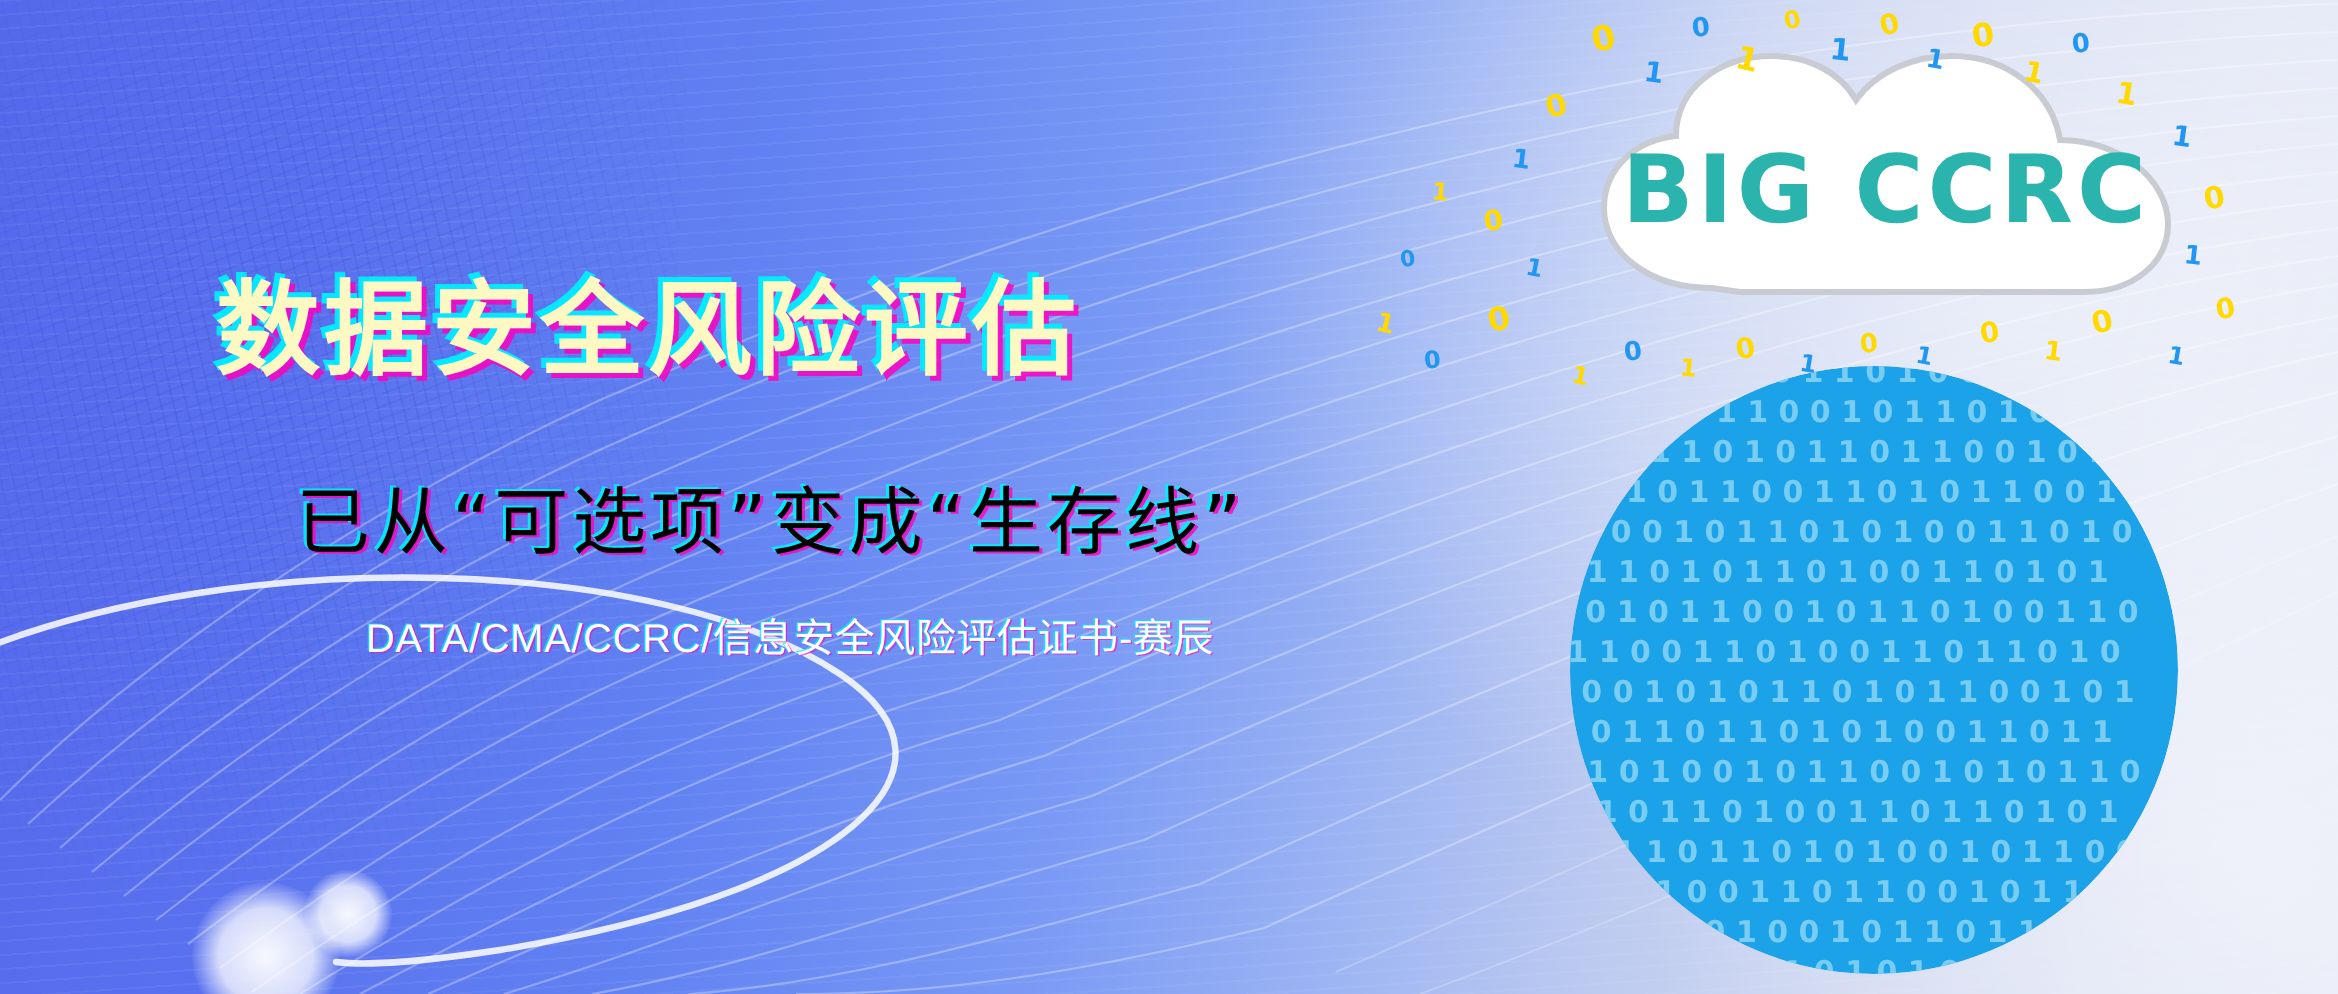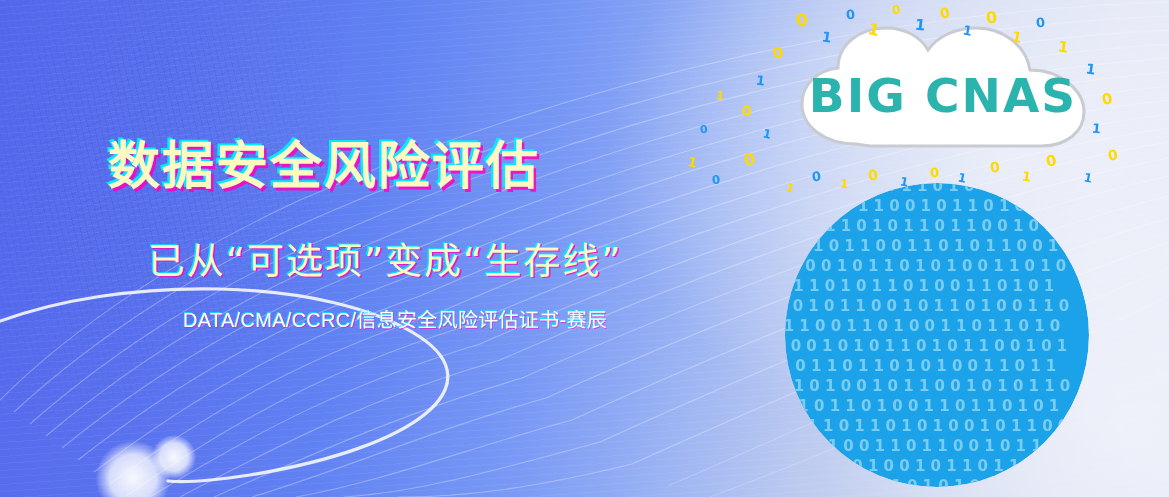--- a/index.html
+++ b/index.html
@@ -96,21 +96,21 @@
     text-align: right;
   }
   .subtitle{
     position:absolute;
     left:148px; top:243px;
     font-family:"DejaVu Sans","Liberation Sans",sans-serif;
     font-weight:normal;
     font-size:37px;
     line-height:1;
     letter-spacing:2px;
-    color:#fef9c3;
+    color:#000000;
     white-space:nowrap;
     text-shadow:
       -1.6px -1.2px 0 rgba(0,238,255,.9),
        1.6px  1.2px 0 rgba(255,0,190,.8);
   }
   .caption{
     position:absolute;
     left:183px; top:310px;
     font-family:"Liberation Sans","DejaVu Sans",sans-serif;
     font-size:20px;
@@ -310,21 +310,21 @@
                  C 24 62, 40 48, 60 46
                  C 60 22, 82 6, 108 6
                  C 126 6, 142 14, 150 28
                  C 160 14, 178 6, 198 6
                  C 226 6, 248 24, 252 48
                  C 282 48, 306 68, 306 90
                  C 306 110, 288 124, 264 124
                  L 92 124 Z" fill="#ffffff" stroke="#c8cbd2" stroke-width="3"></path>
       </g>
     </svg>
-    <div class="cloud-text">BIG CNAS</div>
+    <div class="cloud-text">BIG CCRC</div>
   </div>
 
   <div class="bits">
       <span class="bit" style="left: 796px; top: 12px; font-size: 17px; color: rgb(255, 217, 0); transform: rotate(-12deg);">0</span>
       <span class="bit" style="left: 822px; top: 30px; font-size: 14px; color: rgb(33, 150, 243); transform: rotate(8deg);">1</span>
       <span class="bit" style="left: 846px; top: 8px; font-size: 13px; color: rgb(33, 150, 243); transform: rotate(-6deg);">0</span>
       <span class="bit" style="left: 868px; top: 22px; font-size: 16px; color: rgb(255, 217, 0); transform: rotate(14deg);">1</span>
       <span class="bit" style="left: 892px; top: 4px; font-size: 12px; color: rgb(255, 217, 0); transform: rotate(-10deg);">0</span>
       <span class="bit" style="left: 915px; top: 18px; font-size: 15px; color: rgb(33, 150, 243); transform: rotate(6deg);">1</span>
       <span class="bit" style="left: 940px; top: 6px; font-size: 14px; color: rgb(255, 217, 0); transform: rotate(-14deg);">0</span>

